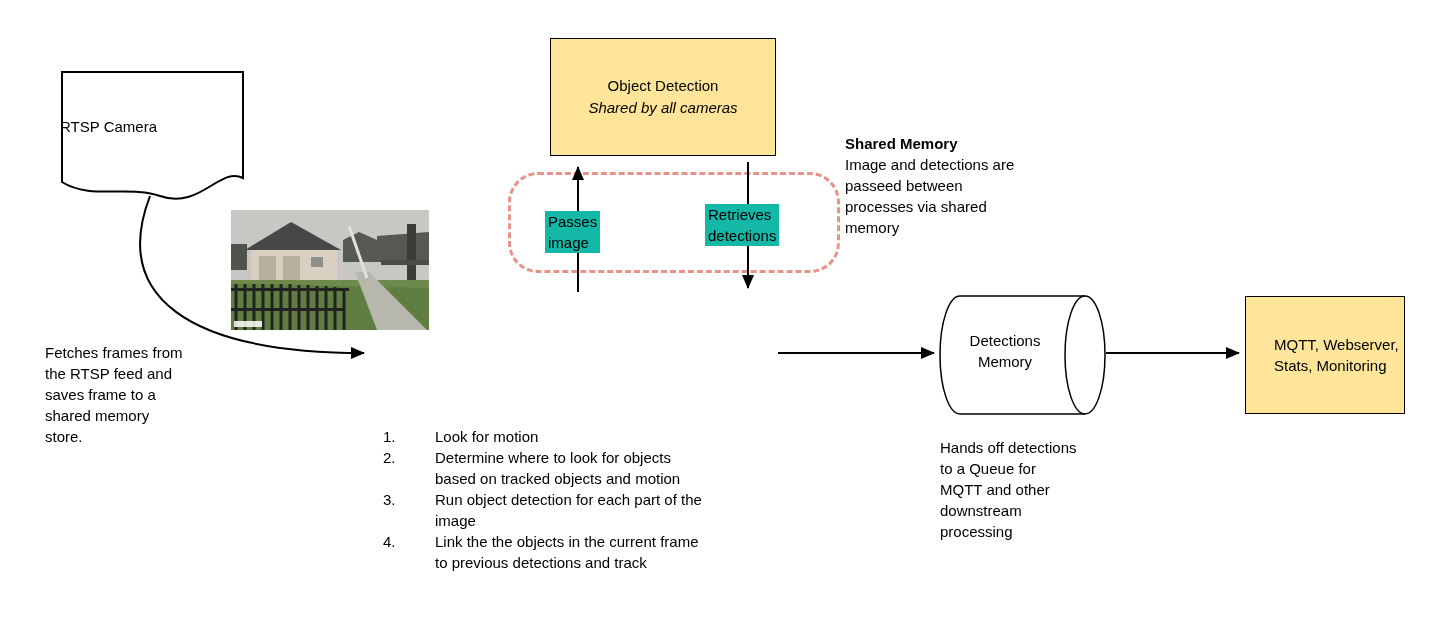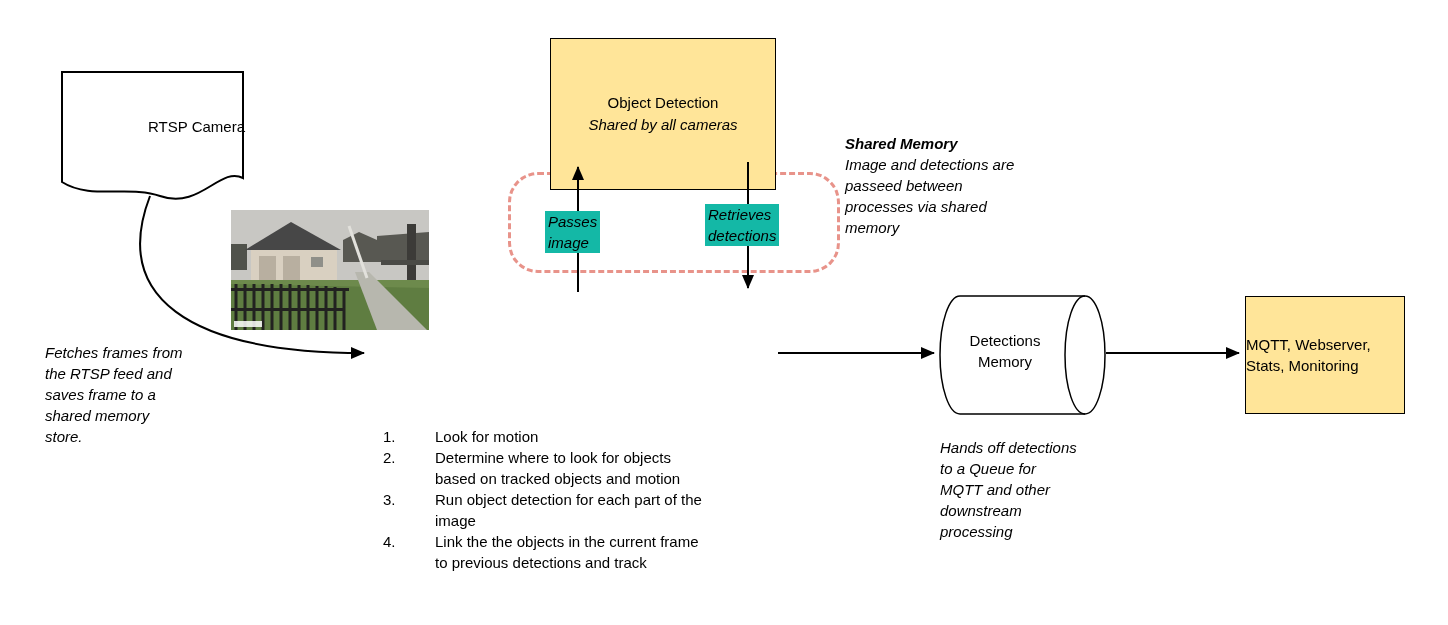--- a/index.html
+++ b/index.html
@@ -1,42 +1,42 @@
 <!DOCTYPE html>
 <html><head>
 <meta charset="utf-8">
 <style>
   html,body{margin:0;padding:0;background:#fff;}
   .canvas{position:relative;width:1448px;height:625px;background:#ffffff;overflow:hidden;
           font-family:"Liberation Sans",sans-serif;color:#000;}
   .abs{position:absolute;}
-  .note{font-size:15px;line-height:21px;font-style:italic;}
+  .note{font-size:15px;line-height:21px;}
   .bold{font-weight:bold;}
   .italic{font-style:italic;}
   .box{background:#ffe599;border:1.5px solid #000;box-sizing:border-box;z-index:2;}
   .rtsp-shape{left:60px;top:70px;z-index:1;}
-  .rtsp-label{left:60px;top:118px;width:185px;text-align:right;font-size:15px;z-index:2;}
+  .rtsp-label{left:60px;top:118px;width:185px;text-align:left;font-size:15px;z-index:2;}
   .arrows{left:0;top:0;z-index:3;pointer-events:none;}
-  .od-box{left:550px;top:38px;width:226px;height:152px;display:flex;flex-direction:column;
+  .od-box{left:550px;top:38px;width:226px;height:118px;display:flex;flex-direction:column;
           align-items:center;justify-content:center;font-size:15px;line-height:22px;}
   .dashed-zone{left:508px;top:172px;width:332px;height:101px;border:3px dashed #e8938a;
           border-radius:30px;box-sizing:border-box;z-index:1;}
   .wbg{background:#14b8a6;padding:0 3px;z-index:4;}
   .camera-box{left:375px;top:295px;width:402px;height:123px;display:flex;align-items:center;
           justify-content:center;font-size:15px;}
   .snapshot{left:231px;top:210px;z-index:4;}
   .fetch-note{left:45px;top:342px;}
   .sm-note{left:845px;top:133px;}
   .steps{left:383px;top:426px;font-size:15px;line-height:21px;z-index:2;}
   .step{display:grid;grid-template-columns:52px 345px;}
   .queue-shape{left:935px;top:290px;z-index:2;}
   .queue-label{left:945px;top:330px;width:120px;text-align:center;font-size:15px;line-height:21px;z-index:3;}
   .queue-note{left:940px;top:437px;}
   .mqtt-box{left:1245px;top:296px;width:160px;height:118px;display:flex;flex-direction:column;
-          justify-content:center;padding-left:0;font-size:15px;line-height:21px;}
+          justify-content:center;padding-left:28px;font-size:15px;line-height:21px;}
 </style>
 </head>
 <body>
 
 <div class="canvas">
 
   <svg class="abs rtsp-shape" width="185" height="150" viewBox="0 0 185 150">
     <path d="M2 2 H183 V108 C160 96 140 140 100 126 C70 115 30 130 2 112 Z" fill="#ffffff" stroke="#000000" stroke-width="2"></path>
   </svg>
   <div class="abs rtsp-label">RTSP Camera</div>

